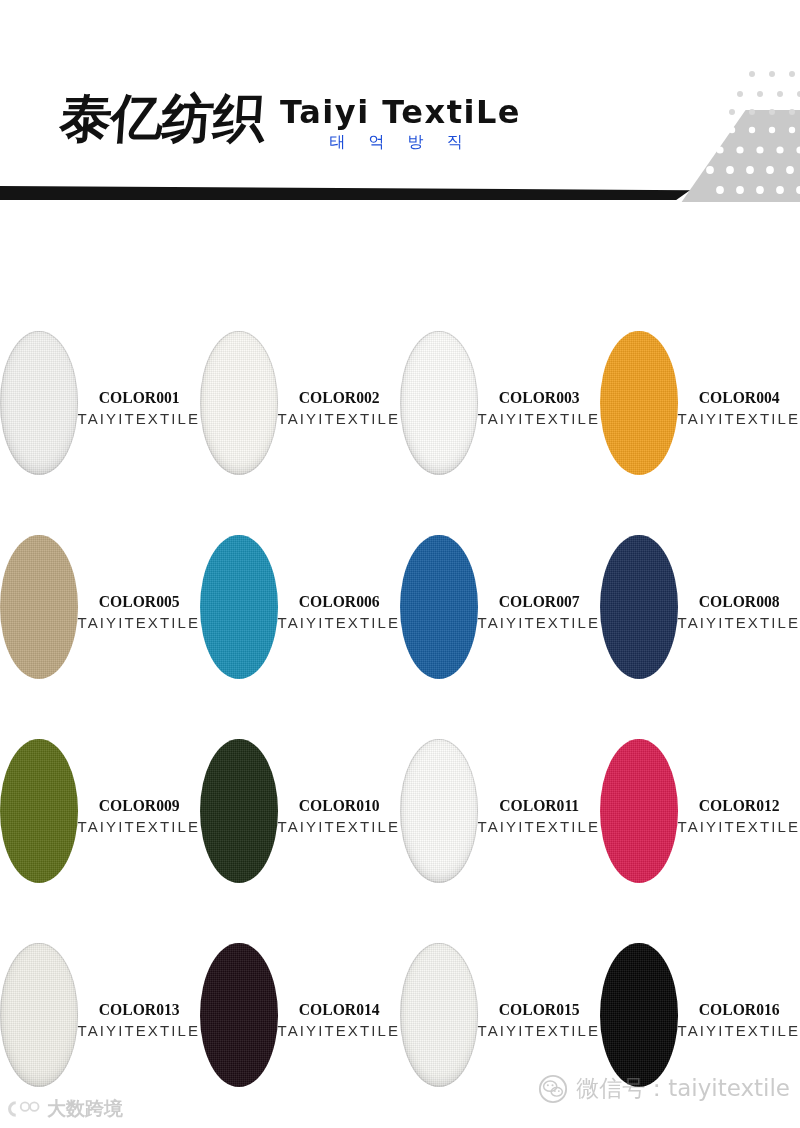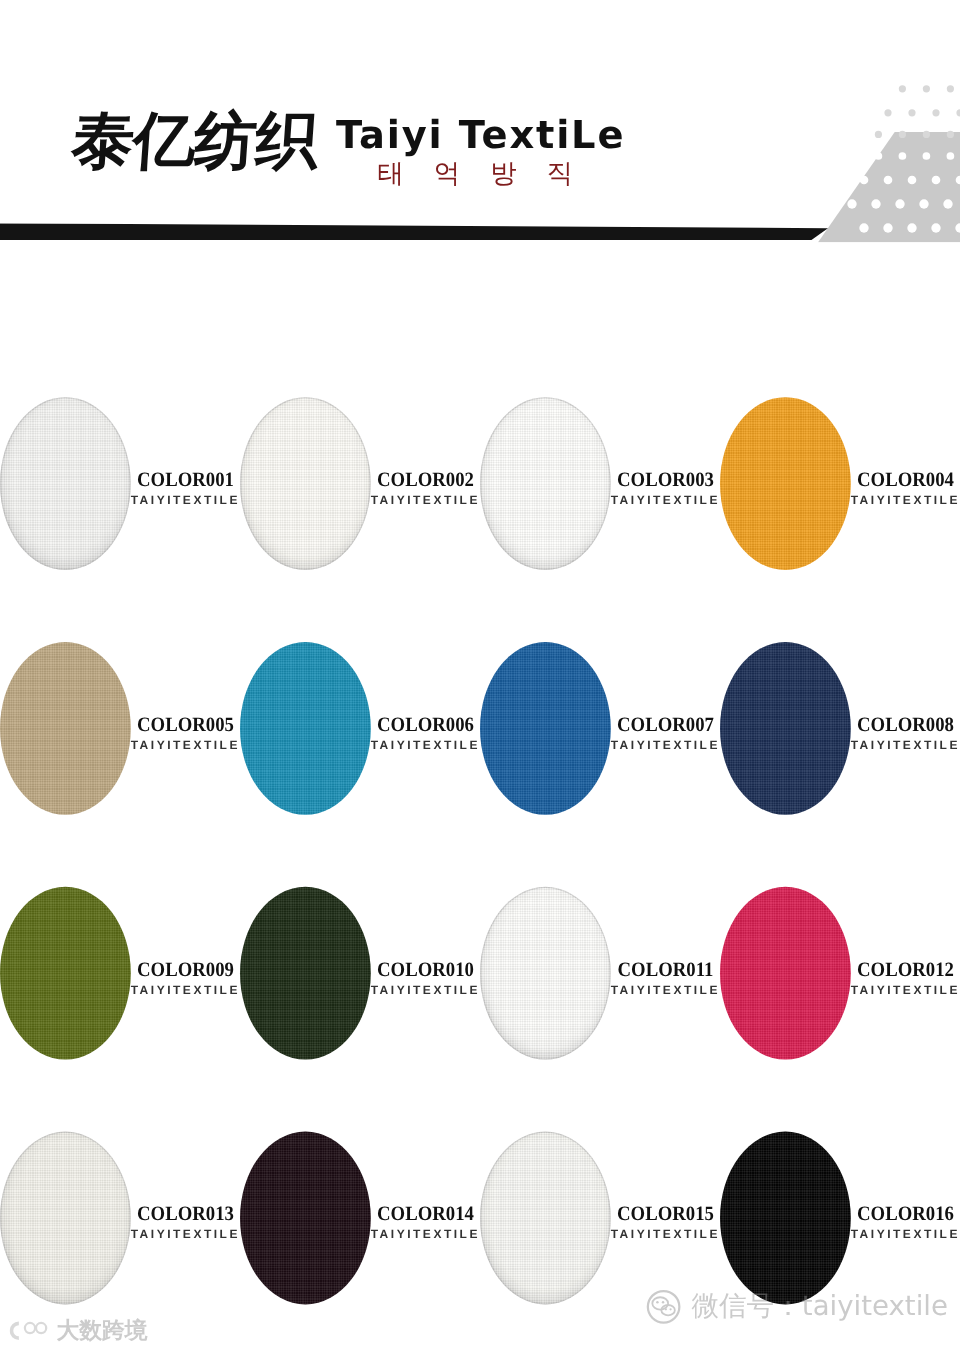--- a/index.html
+++ b/index.html
@@ -74,23 +74,23 @@
     font-family: "DejaVu Sans", sans-serif;
     font-size: 32px;
     font-weight: 700;
     color: #111111;
     letter-spacing: 1.5px;
     line-height: 1.05;
     white-space: nowrap;
   }
   .brand-kr {
     font-family: "DejaVu Sans", sans-serif;
-    font-size: 22px;
+    font-size: 16px;
     font-weight: 400;
-    color: #7f1d1d;
+    color: #1d4ed8;
     letter-spacing: 9px;
     line-height: 1.3;
     text-align: center;
     white-space: nowrap;
     margin-top: 2px;
   }
 
   .header-rule {
     position: absolute;
     left: 0;
@@ -161,22 +161,22 @@
     font-family: "Liberation Serif", serif;
     font-size: 17px;
     font-weight: 700;
     color: #111111;
     letter-spacing: 0px;
     transform: scaleX(.92);
   }
   .caption-sub {
     margin-top: 5px;
     font-family: "Liberation Sans", sans-serif;
-    font-size: 10px;
-    font-weight: 700;
+    font-size: 15px;
+    font-weight: 400;
     color: #333333;
     letter-spacing: 2.1px;
   }
 
   
   .wm-left {
     position: absolute;
     left: 8px;
     bottom: 6px;
     display: flex;

